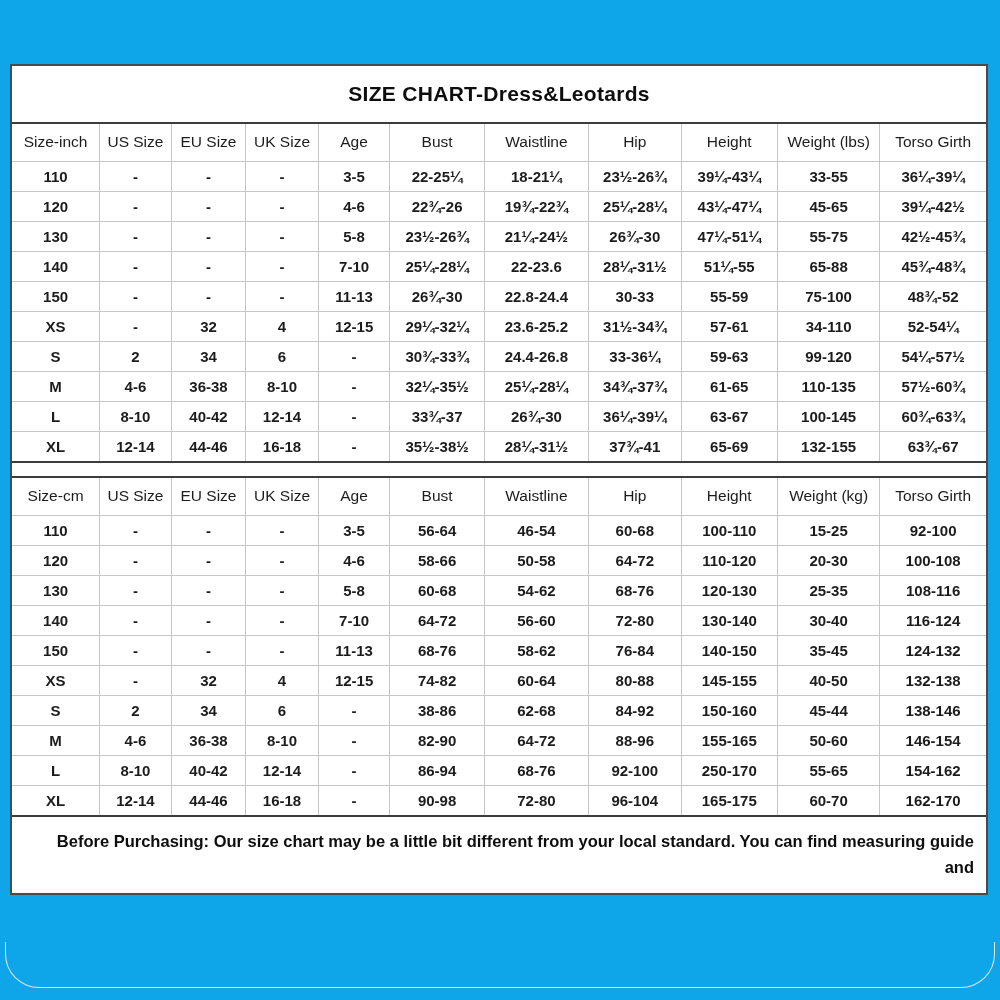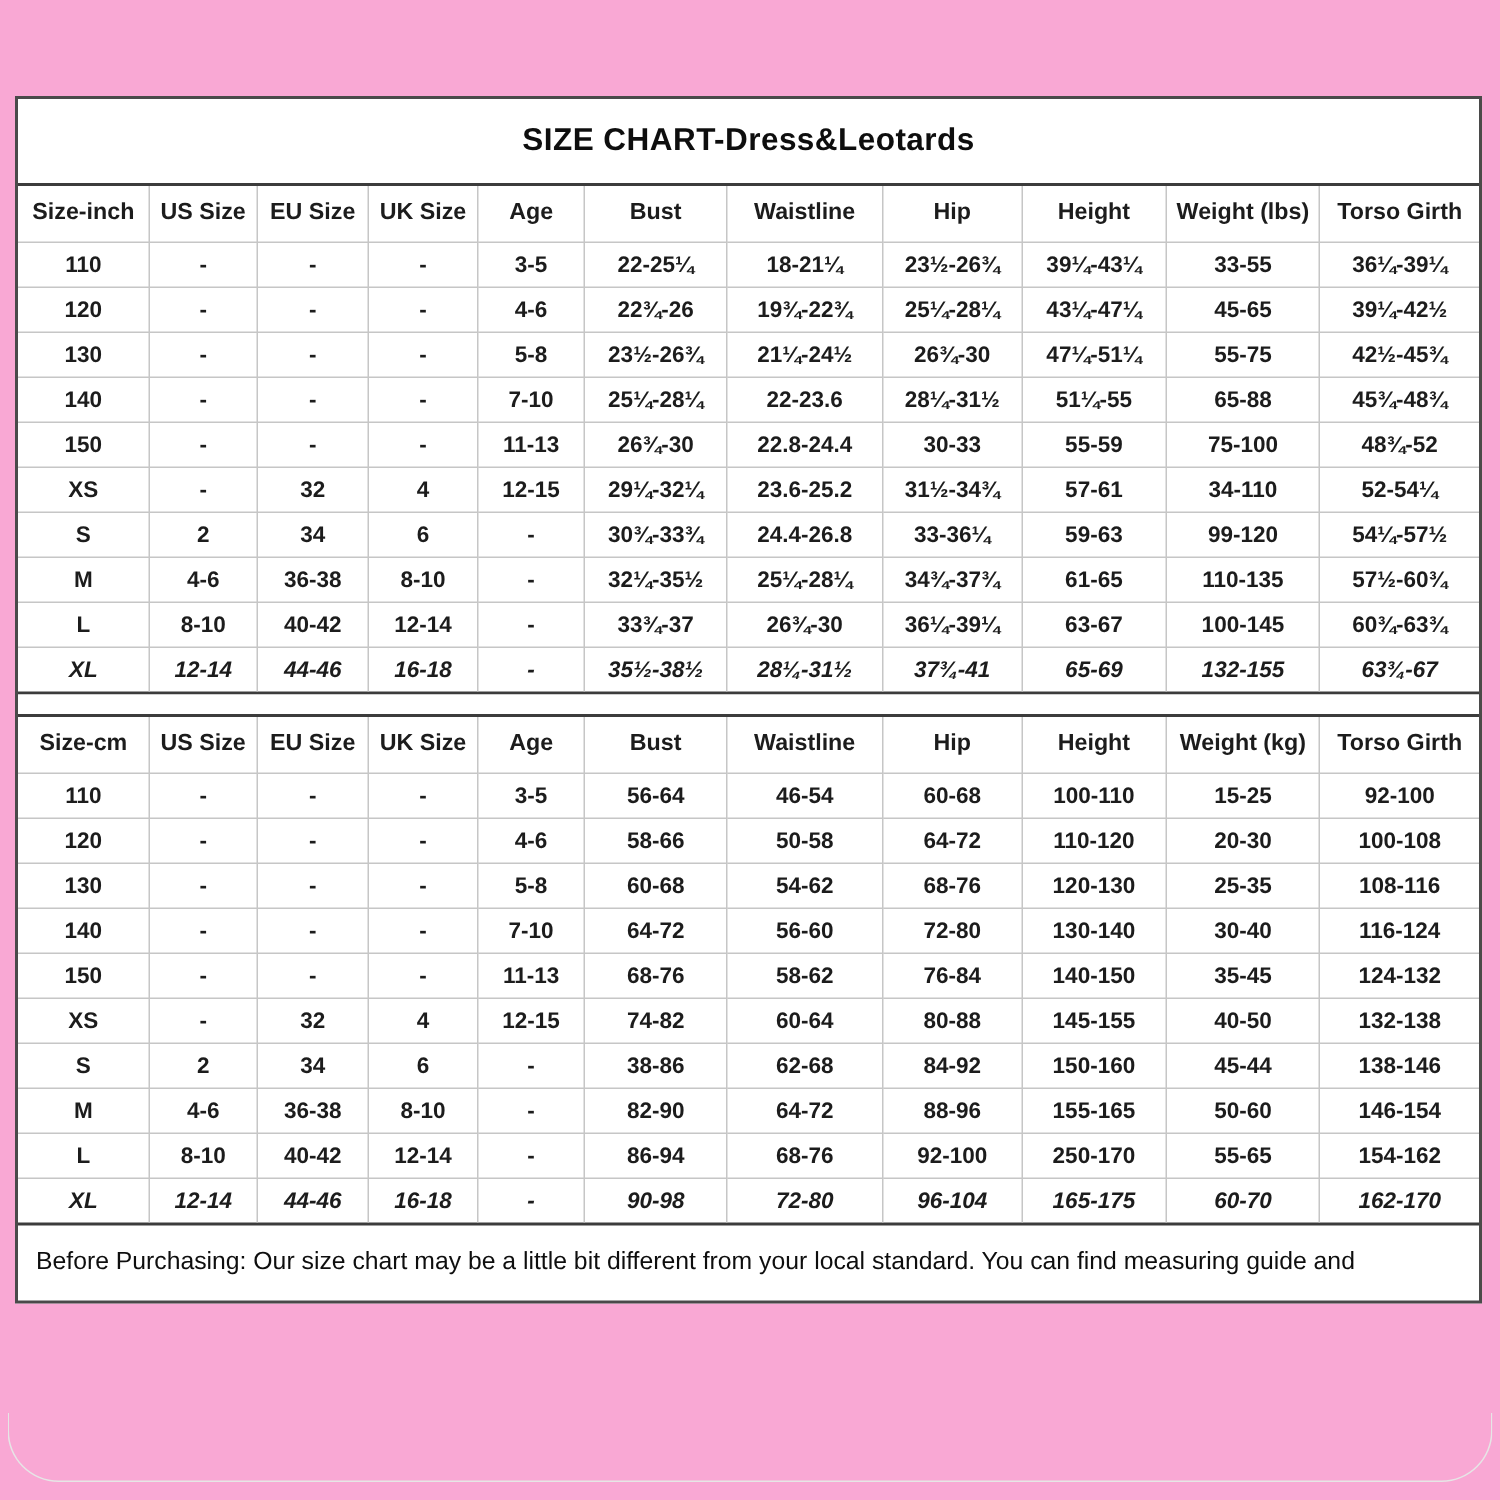--- a/index.html
+++ b/index.html
@@ -4,45 +4,45 @@
 <style>
   :root{
     --text:#1c1c1c; --grid:#c6c6c6; --heavy:#3c3c3c; --frame:#4a4a4a; --corner:#e6e6e6;
   }
   *{box-sizing:border-box;}
   html,body{margin:0;padding:0;background:#fff;}
   body{
     width:1000px;height:1000px;overflow:hidden;
     font-family:"Liberation Sans", sans-serif;color:var(--text);
   }
-  .page{position:relative;width:1000px;height:1000px;background:#f9a8d4;}
+  .page{position:relative;width:1000px;height:1000px;background:#0ea5e9;}
   .frame{
     position:absolute;left:10px;top:64px;width:978px;
     border:2px solid var(--frame);background:#fff;
   }
   .title{
     height:56px;display:flex;align-items:center;justify-content:center;
     font-weight:700;font-size:21px;letter-spacing:.3px;color:#0e0e0e;
   }
   .table-wrap{border-top:2px solid var(--heavy);border-bottom:2px solid var(--heavy);}
   .gap{height:13px;background:#fff;}
   table.size-table{width:100%;border-collapse:collapse;table-layout:fixed;}
   table.size-table th, table.size-table td{
     border:1px solid var(--grid);text-align:center;vertical-align:middle;
     color:var(--text);padding:0 1px;overflow:hidden;white-space:nowrap;
   }
-  table.size-table th{height:37px;font-size:15.5px;font-weight:700;}
+  table.size-table th{height:37px;font-size:15.5px;font-weight:400;}
   table.size-table td{height:30px;font-size:15px;font-weight:700;}
   table.size-table th:first-child, table.size-table td:first-child{border-left:none;}
   table.size-table th:last-child, table.size-table td:last-child{border-right:none;}
   table.size-table thead th{border-top:none;}
-  table.size-table tbody tr:last-child td{border-bottom:none;font-style:italic;}
+  table.size-table tbody tr:last-child td{border-bottom:none;}
   .footer{
-    padding:11px 12px 13px;text-align:left;
-    font-size:16.5px;font-weight:400;line-height:26px;color:#0e0e0e;
+    padding:11px 12px 13px;text-align:right;
+    font-size:16.5px;font-weight:700;line-height:26px;color:#0e0e0e;
   }
   .corner-hint{
     position:absolute;left:5px;right:5px;bottom:12px;height:46px;
     border:1px solid var(--corner);border-top:none;
     border-radius:0 0 34px 34px;pointer-events:none;
   }
 </style>
 </head>
 <body>
 

